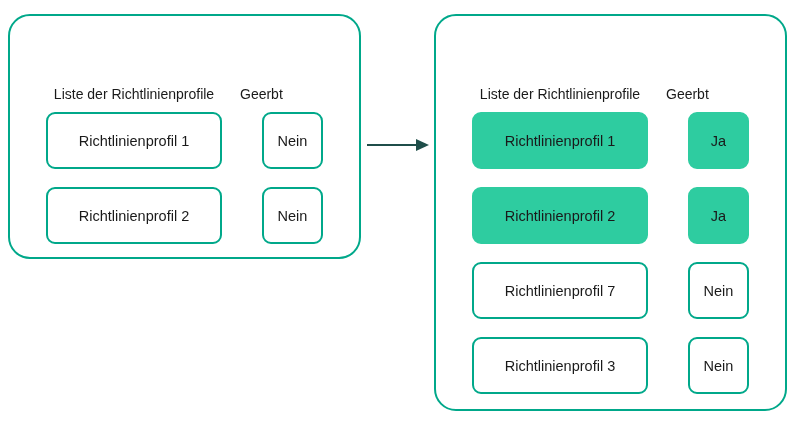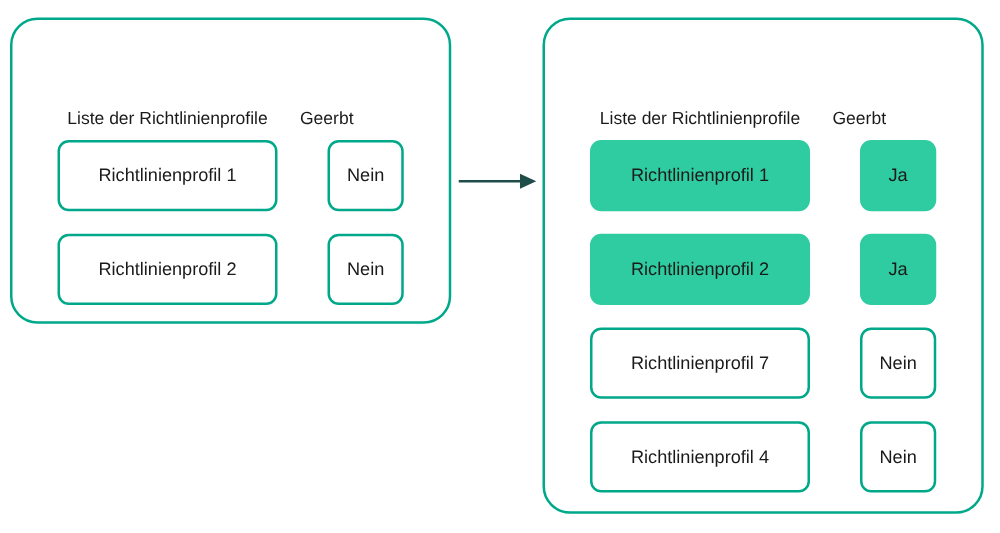--- a/index.html
+++ b/index.html
@@ -173,19 +173,19 @@
       </div>
       <div class="row">
         <div class="chip chip-profile filled">Richtlinienprofil 2</div>
         <div class="chip chip-inherited filled">Ja</div>
       </div>
       <div class="row">
         <div class="chip chip-profile">Richtlinienprofil 7</div>
         <div class="chip chip-inherited">Nein</div>
       </div>
       <div class="row">
-        <div class="chip chip-profile">Richtlinienprofil 4</div>
+        <div class="chip chip-profile">Richtlinienprofil 3</div>
         <div class="chip chip-inherited">Nein</div>
       </div>
     </div>
   </div>
 
 </div>
 
 </body></html>

